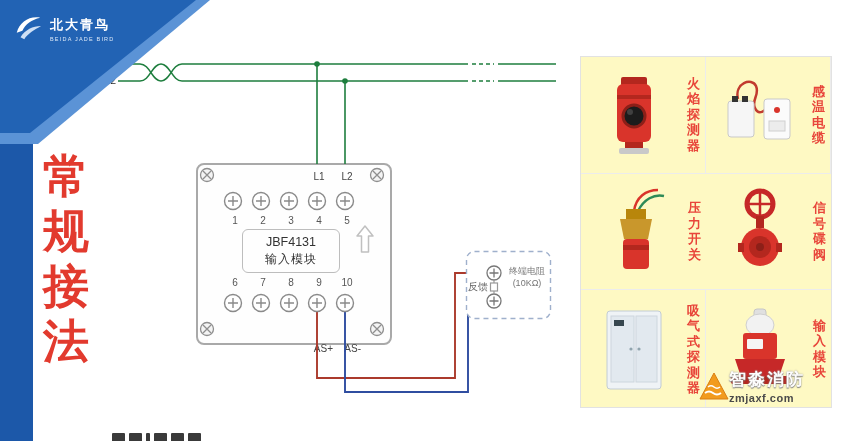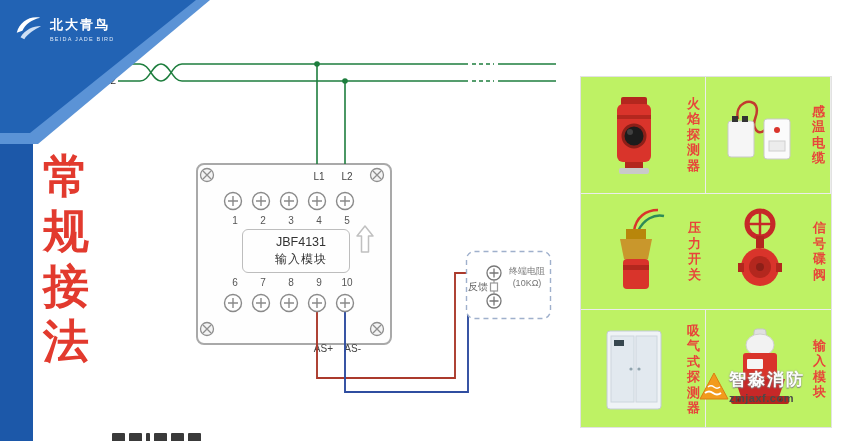--- a/index.html
+++ b/index.html
@@ -18,36 +18,36 @@
   .vtitle span{display:block;font-family:"DejaVu Serif",serif;font-weight:700;
                font-size:46px;line-height:55px;color:#e23a2e;}
 
   
   .buslab{position:absolute;width:16px;text-align:right;font-size:10px;color:#2b2b2b;z-index:2;}
   .module{position:absolute;left:196px;top:163px;width:192px;height:178px;background:#fefefe;
           border:2px solid #a9a9a9;border-radius:8px;z-index:1;}
   .module .pinlab{position:absolute;width:26px;text-align:center;font-size:10px;color:#444;top:6px;}
   .module .num{position:absolute;width:20px;text-align:center;font-size:10px;color:#555;}
   .modelbox{position:absolute;left:44px;top:64px;width:96px;height:42px;border:1.5px solid #bdbdbd;
-            border-radius:6px;text-align:center;padding-left:10px;}
+            border-radius:6px;text-align:center;}
   .modelbox .l1{font-size:12.5px;color:#333;margin-top:5px;}
   .modelbox .l2{font-size:12px;color:#333;margin-top:2px;letter-spacing:1px;}
   .arrow{position:absolute;left:158px;top:60px;}
   .aslab{position:absolute;width:28px;text-align:right;font-size:10px;color:#444;top:178px;}
 
   .fb-label{position:absolute;left:468px;top:280px;font-size:10px;color:#666;z-index:3;}
   .res-label{position:absolute;left:505px;top:266px;width:44px;text-align:center;font-size:9px;
              line-height:11.5px;color:#777;z-index:3;}
 
   .overlay{position:absolute;left:0;top:0;z-index:2;pointer-events:none;}
 
   
-  .panel{position:absolute;left:580px;top:56px;width:252px;height:352px;background:#bef264;
+  .panel{position:absolute;left:580px;top:56px;width:252px;height:352px;background:#fef9c3;
          border:1px solid #e2e2e2;display:grid;grid-template-columns:1fr 1fr;
-         grid-template-rows:1fr 1fr 1fr;z-index:1;box-sizing:border-box;margin-top:20px;}
+         grid-template-rows:1fr 1fr 1fr;z-index:1;box-sizing:border-box;}
   .pcell{position:relative;display:flex;align-items:center;justify-content:center;
          padding-right:18px;border-right:1px solid #ececec;border-bottom:1px solid #ececec;box-sizing:border-box;}
   .pcell.c2{border-right:none;}
   .pcell.r3{border-bottom:none;}
   .plab{position:absolute;right:4px;top:50%;transform:translateY(-50%);width:15px;
         font-size:13px;line-height:15.5px;text-align:center;word-break:break-all;
         color:#e8453a;font-weight:600;}
 
   
   .wm{position:absolute;left:699px;top:368px;z-index:6;display:flex;align-items:center;}

